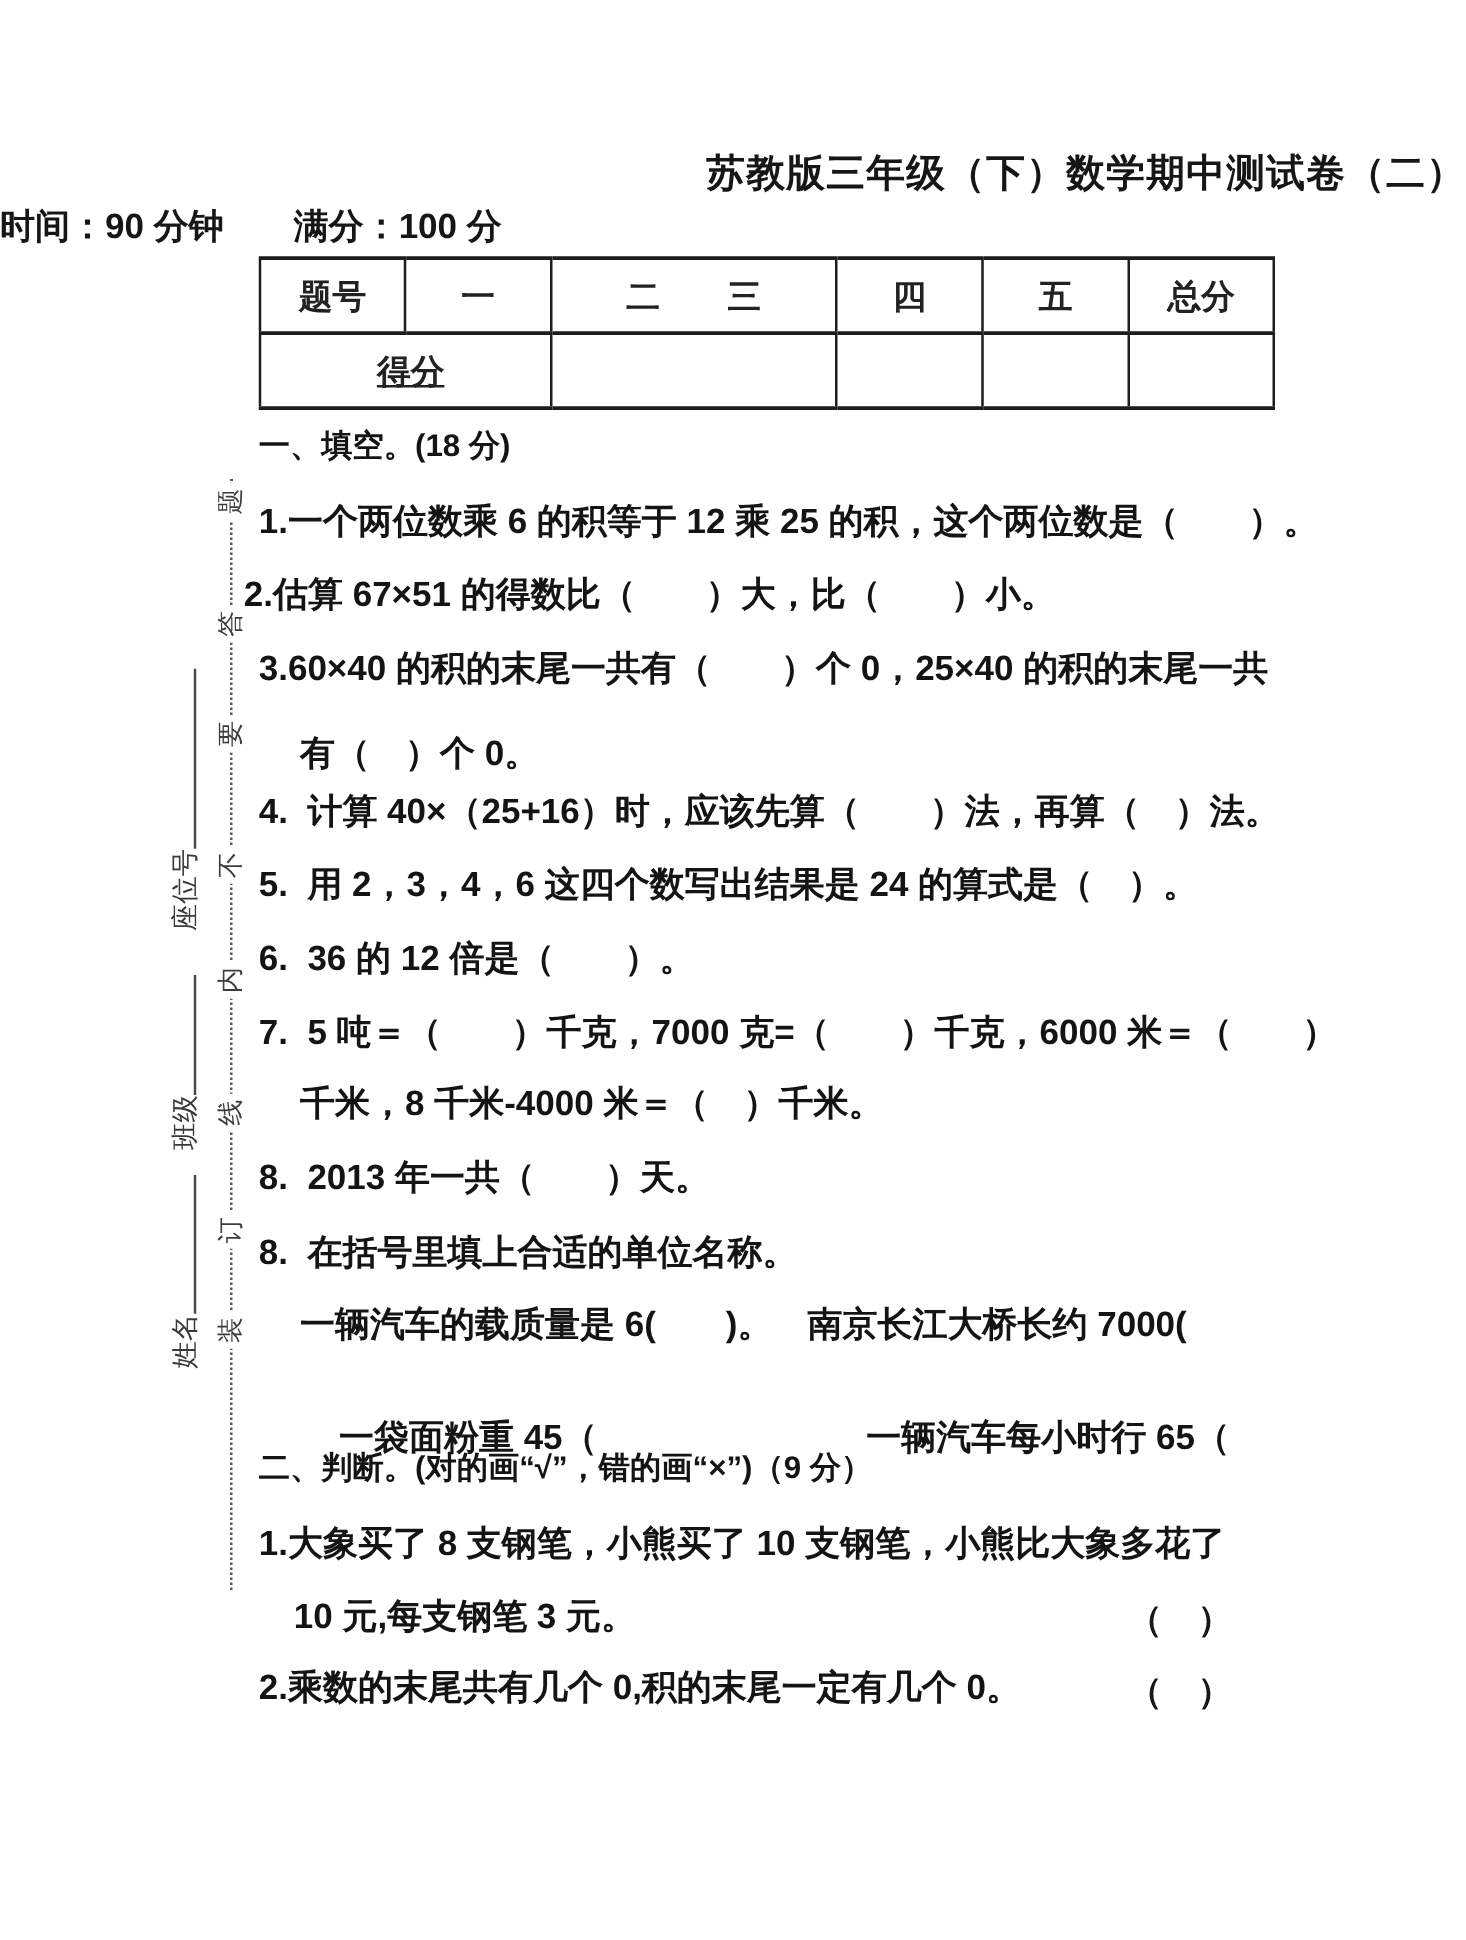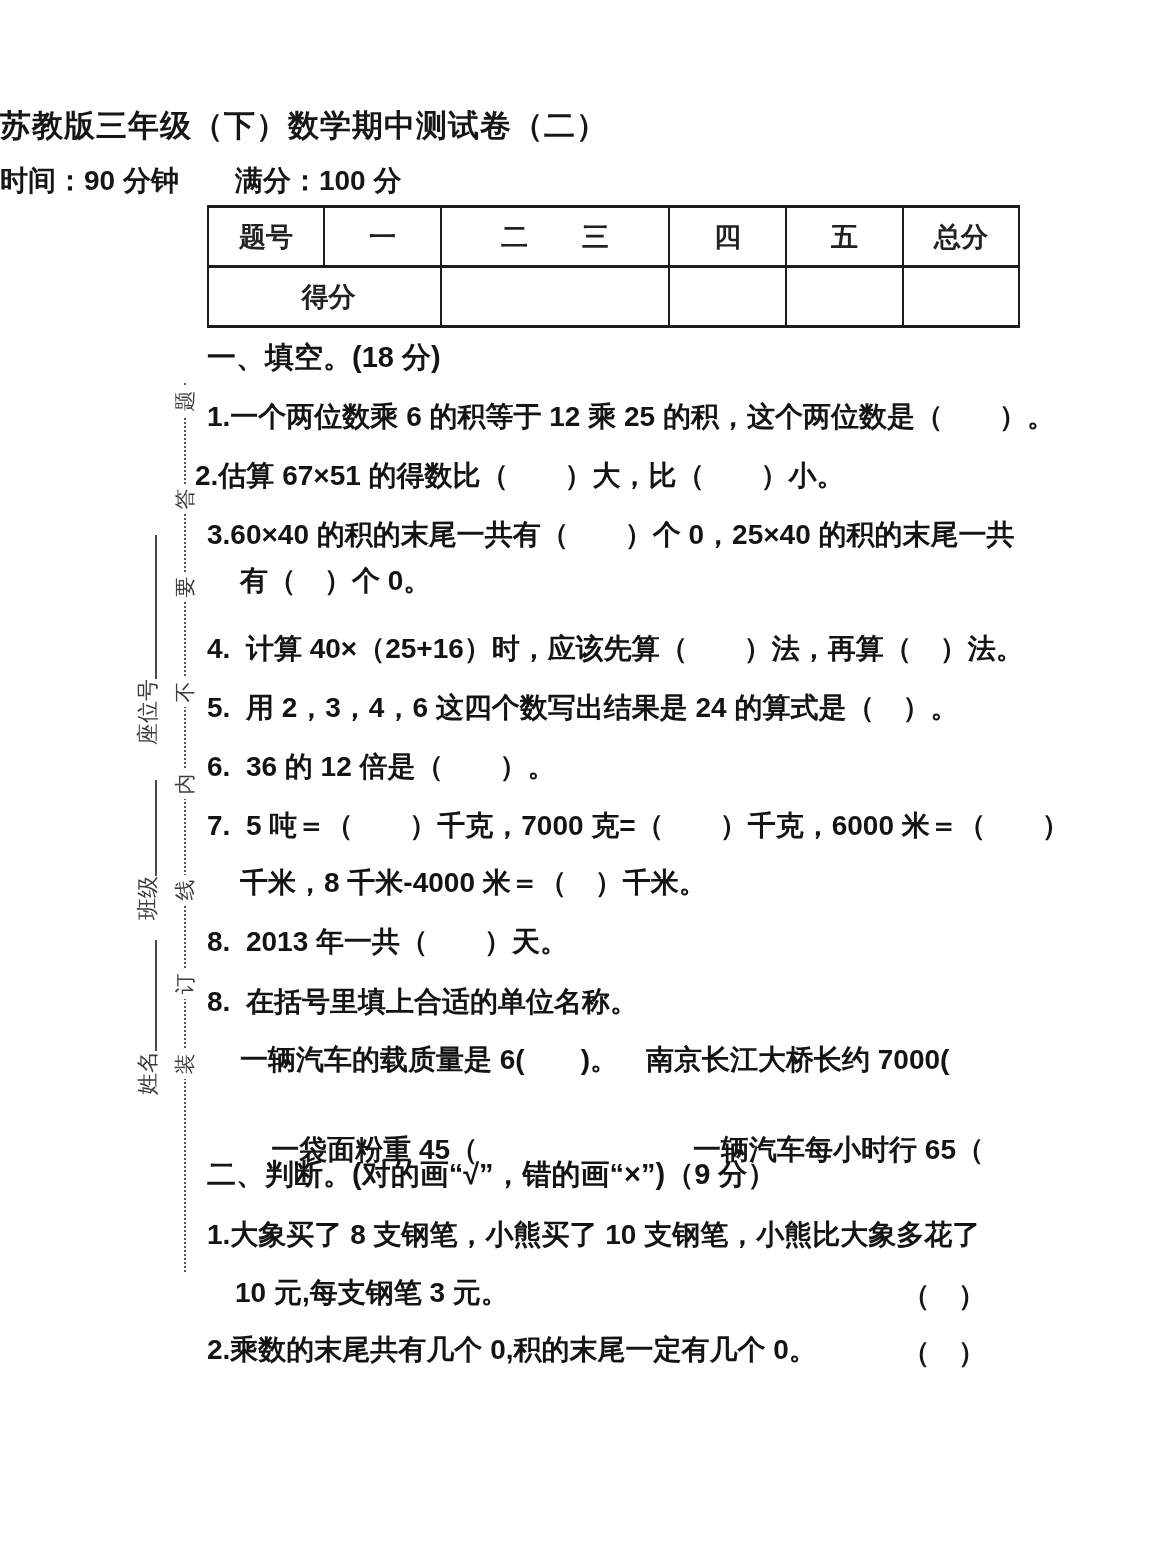--- a/index.html
+++ b/index.html
@@ -8,22 +8,22 @@
     position: relative;
     width: 1173px;
     height: 1552px;
     background: #ffffff;
     font-family: "Liberation Sans", "DejaVu Sans", sans-serif;
     color: #161616;
     overflow: hidden;
   }
   .title {
     position: absolute;
-    top: 105px; left: 0; width: 100%;
-    text-align: left;
+    top: 118px; left: 0; width: 100%;
+    text-align: right;
     font-size: 31px;
     font-weight: 800;
     letter-spacing: 1px;
     white-space: pre;
   }
   .subtitle {
     position: absolute;
     top: 162px; left: 0; width: 100%;
     font-size: 28px;
     font-weight: 700;
@@ -40,31 +40,31 @@
   table.score td {
     border: 2px solid #1d1d1d;
     border-top-width: 3px;
     border-bottom-width: 3px;
     height: 60px;
     text-align: center;
     font-size: 27px;
     font-weight: 700;
     color: #222;
   }
-  td.score-label { text-align: left; padding-left: 8px; }
+  td.score-label { text-align: left; padding-left: 8px; text-decoration: underline; }
   
   .bline {
     position: absolute;
     font-size: 28px;
     font-weight: 700;
     line-height: 32px;
     white-space: pre;
     color: #141414;
   }
-  .sec { font-size: 29px; font-weight: 800; }
+  .sec { font-size: 25px; font-weight: 800; }
   .bracket { position: absolute; font-size: 28px; font-weight: 700; white-space: pre; }
   
   .seal-line {
     position: absolute;
     left: 184px; top: 383px;
     height: 889px; width: 0;
     border-left: 2px dotted #5a5a5a;
   }
   .seal-char {
     position: absolute;
@@ -156,21 +156,21 @@
   </div>
   <div class="margin-field" style="left:134px; top:1095px; width:155px">
     <span class="mlabel">姓名</span>
     <span class="mline"></span>
   </div>
 
   <div class="bline sec" style="left:207px; top:341px">一、填空。(18 分)</div>
   <div class="bline" style="left:207px; top:401px">1.一个两位数乘 6 的积等于 12 乘 25 的积，这个两位数是（　　）。</div>
   <div class="bline" style="left:195px; top:460px">2.估算 67×51 的得数比（　　）大，比（　　）小。</div>
   <div class="bline" style="left:207px; top:519px">3.60×40 的积的末尾一共有（　　）个 0，25×40 的积的末尾一共</div>
-  <div class="bline" style="left:240px; top:565px">有（　）个 0。</div>
+  <div class="bline" style="left:240px; top:587px">有（　）个 0。</div>
   <div class="bline" style="left:207px; top:633px">4.  计算 40×（25+16）时，应该先算（　　）法，再算（　）法。</div>
   <div class="bline" style="left:207px; top:692px">5.  用 2，3，4，6 这四个数写出结果是 24 的算式是（　）。</div>
   <div class="bline" style="left:207px; top:751px">6.  36 的 12 倍是（　　）。</div>
   <div class="bline" style="left:207px; top:810px">7.  5 吨＝（　　）千克，7000 克=（　　）千克，6000 米＝（　　）</div>
   <div class="bline" style="left:240px; top:867px">千米，8 千米-4000 米＝（　）千米。</div>
   <div class="bline" style="left:207px; top:926px">8.  2013 年一共（　　）天。</div>
   <div class="bline" style="left:207px; top:986px">8.  在括号里填上合适的单位名称。</div>
   <div class="bline" style="left:240px; top:1044px">一辆汽车的载质量是 6(　　)。　南京长江大桥长约 7000(</div>
   <div class="bline" style="left:240px; top:1102px">
     <span>一袋面粉重 45（</span><span style="display:inline-block; width:215px"></span><span>一辆汽车每小时行 65（</span>

